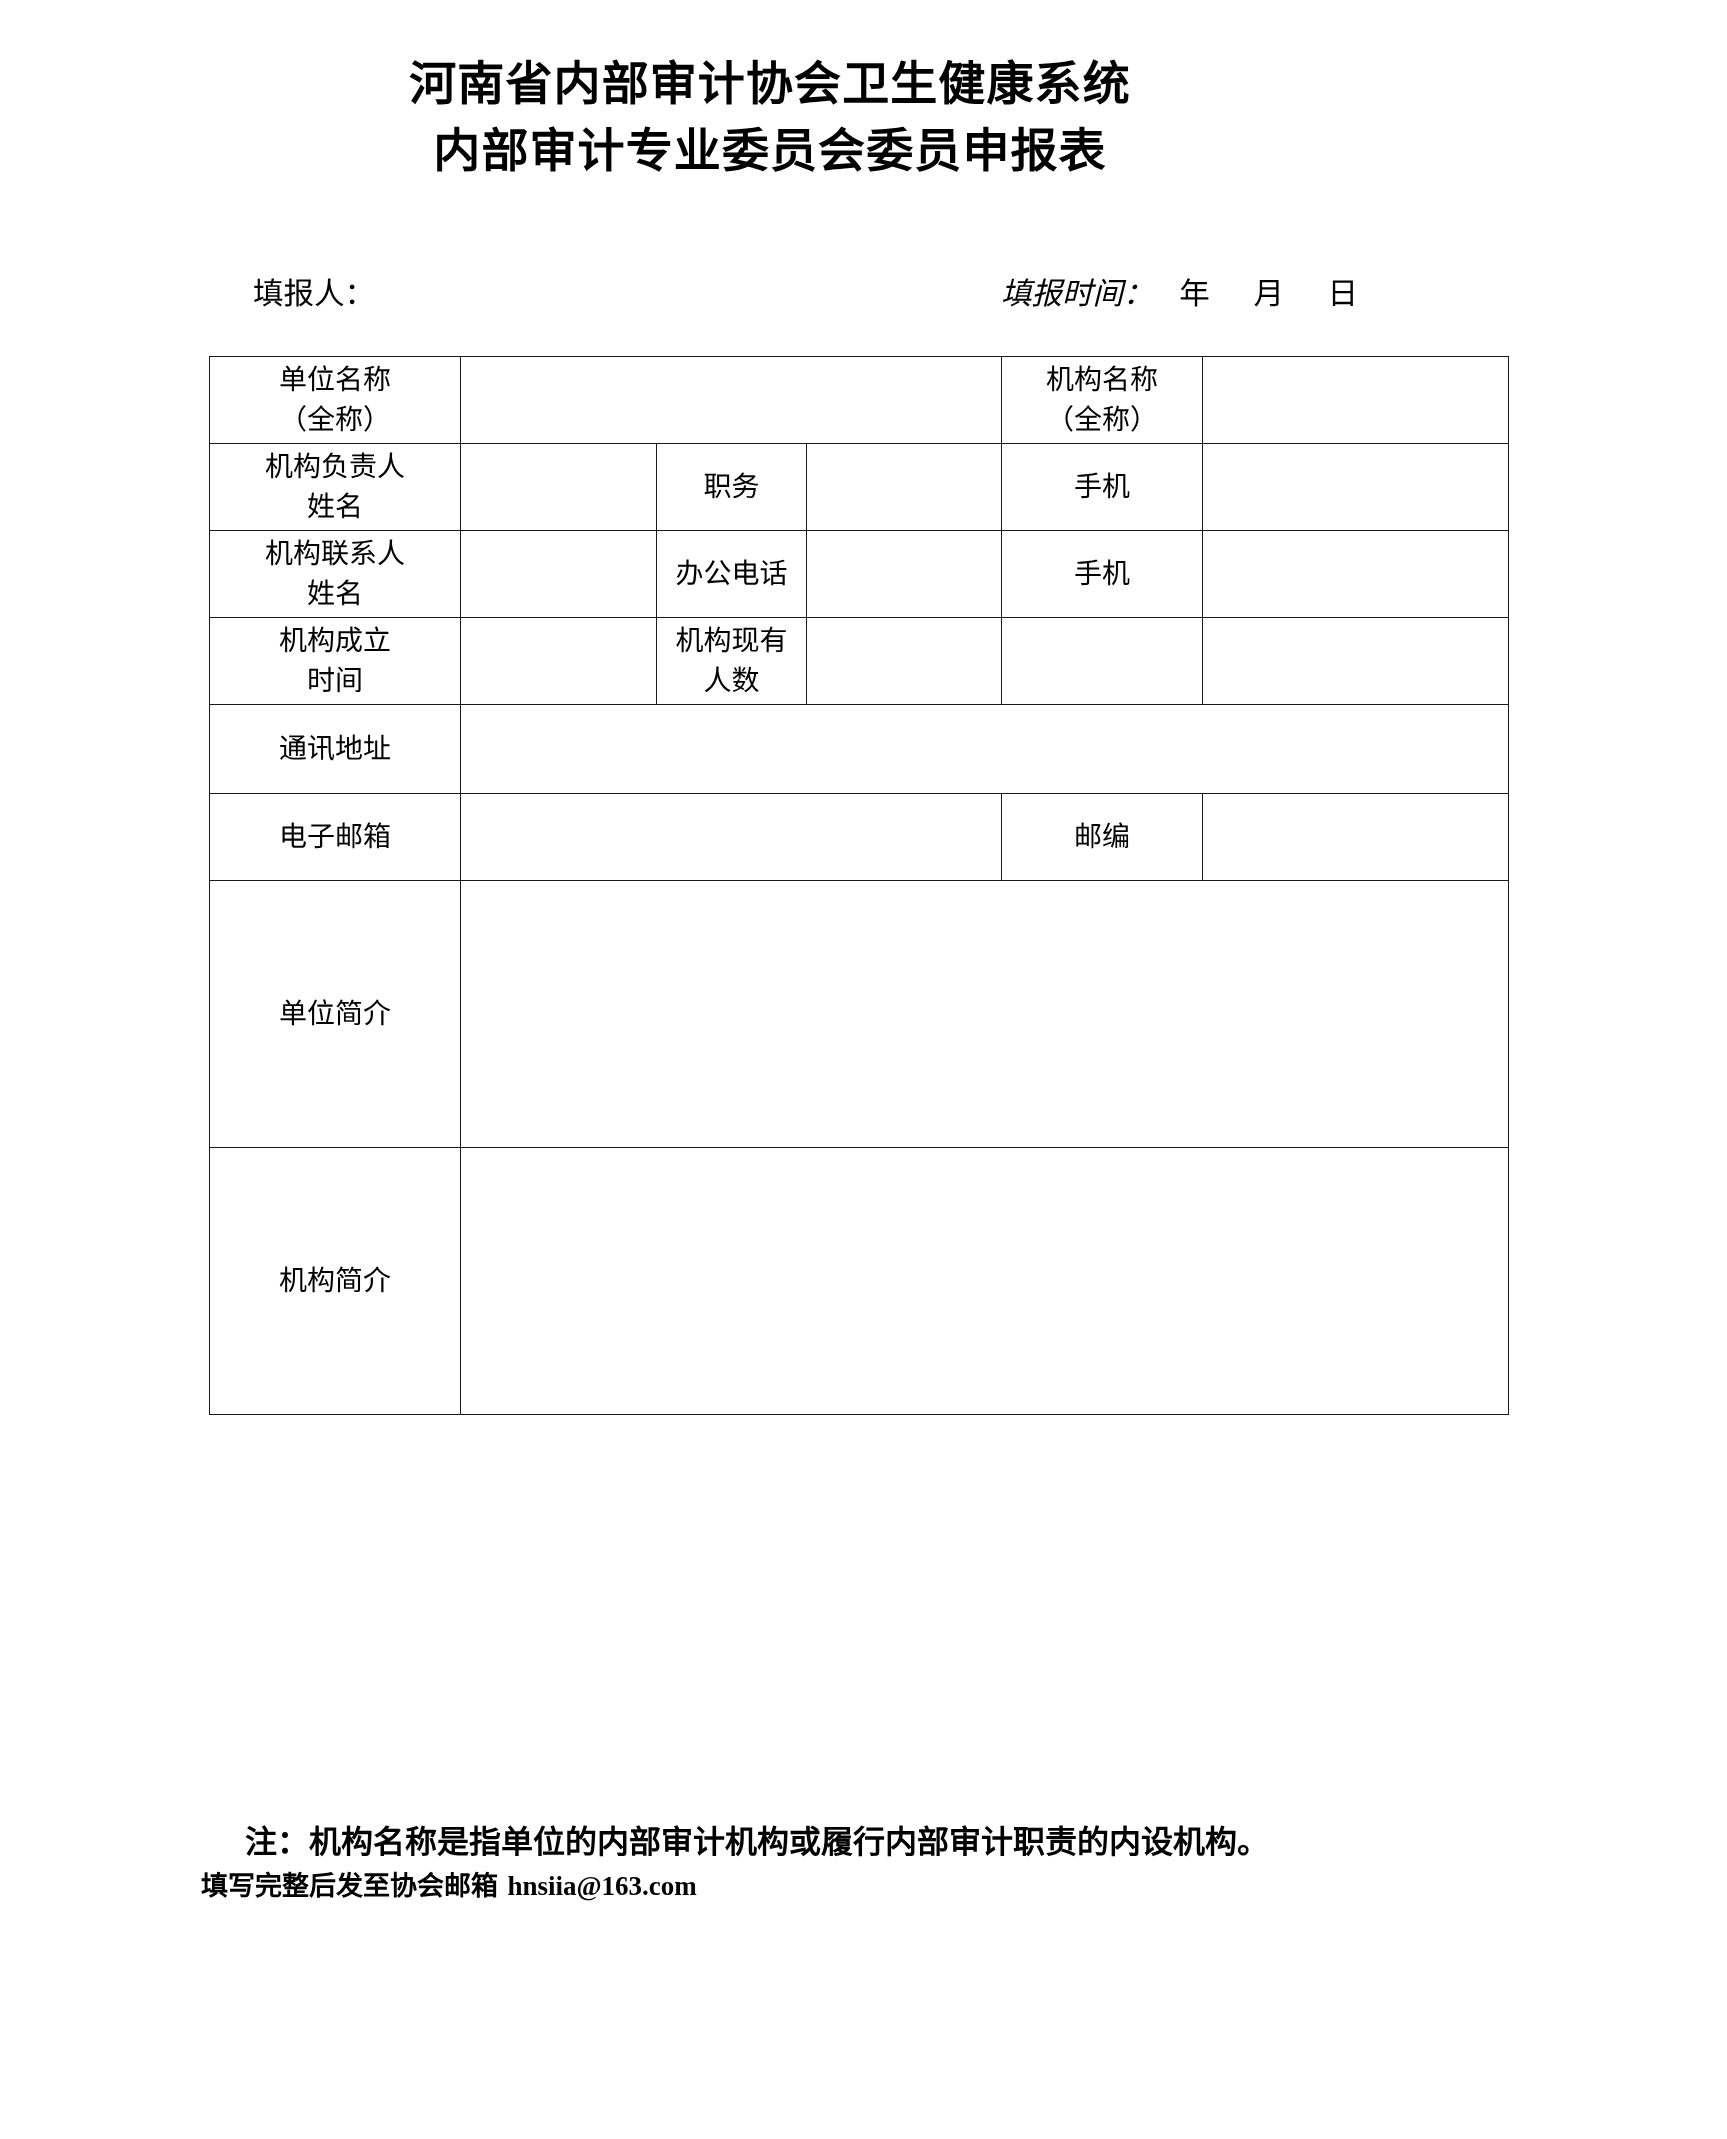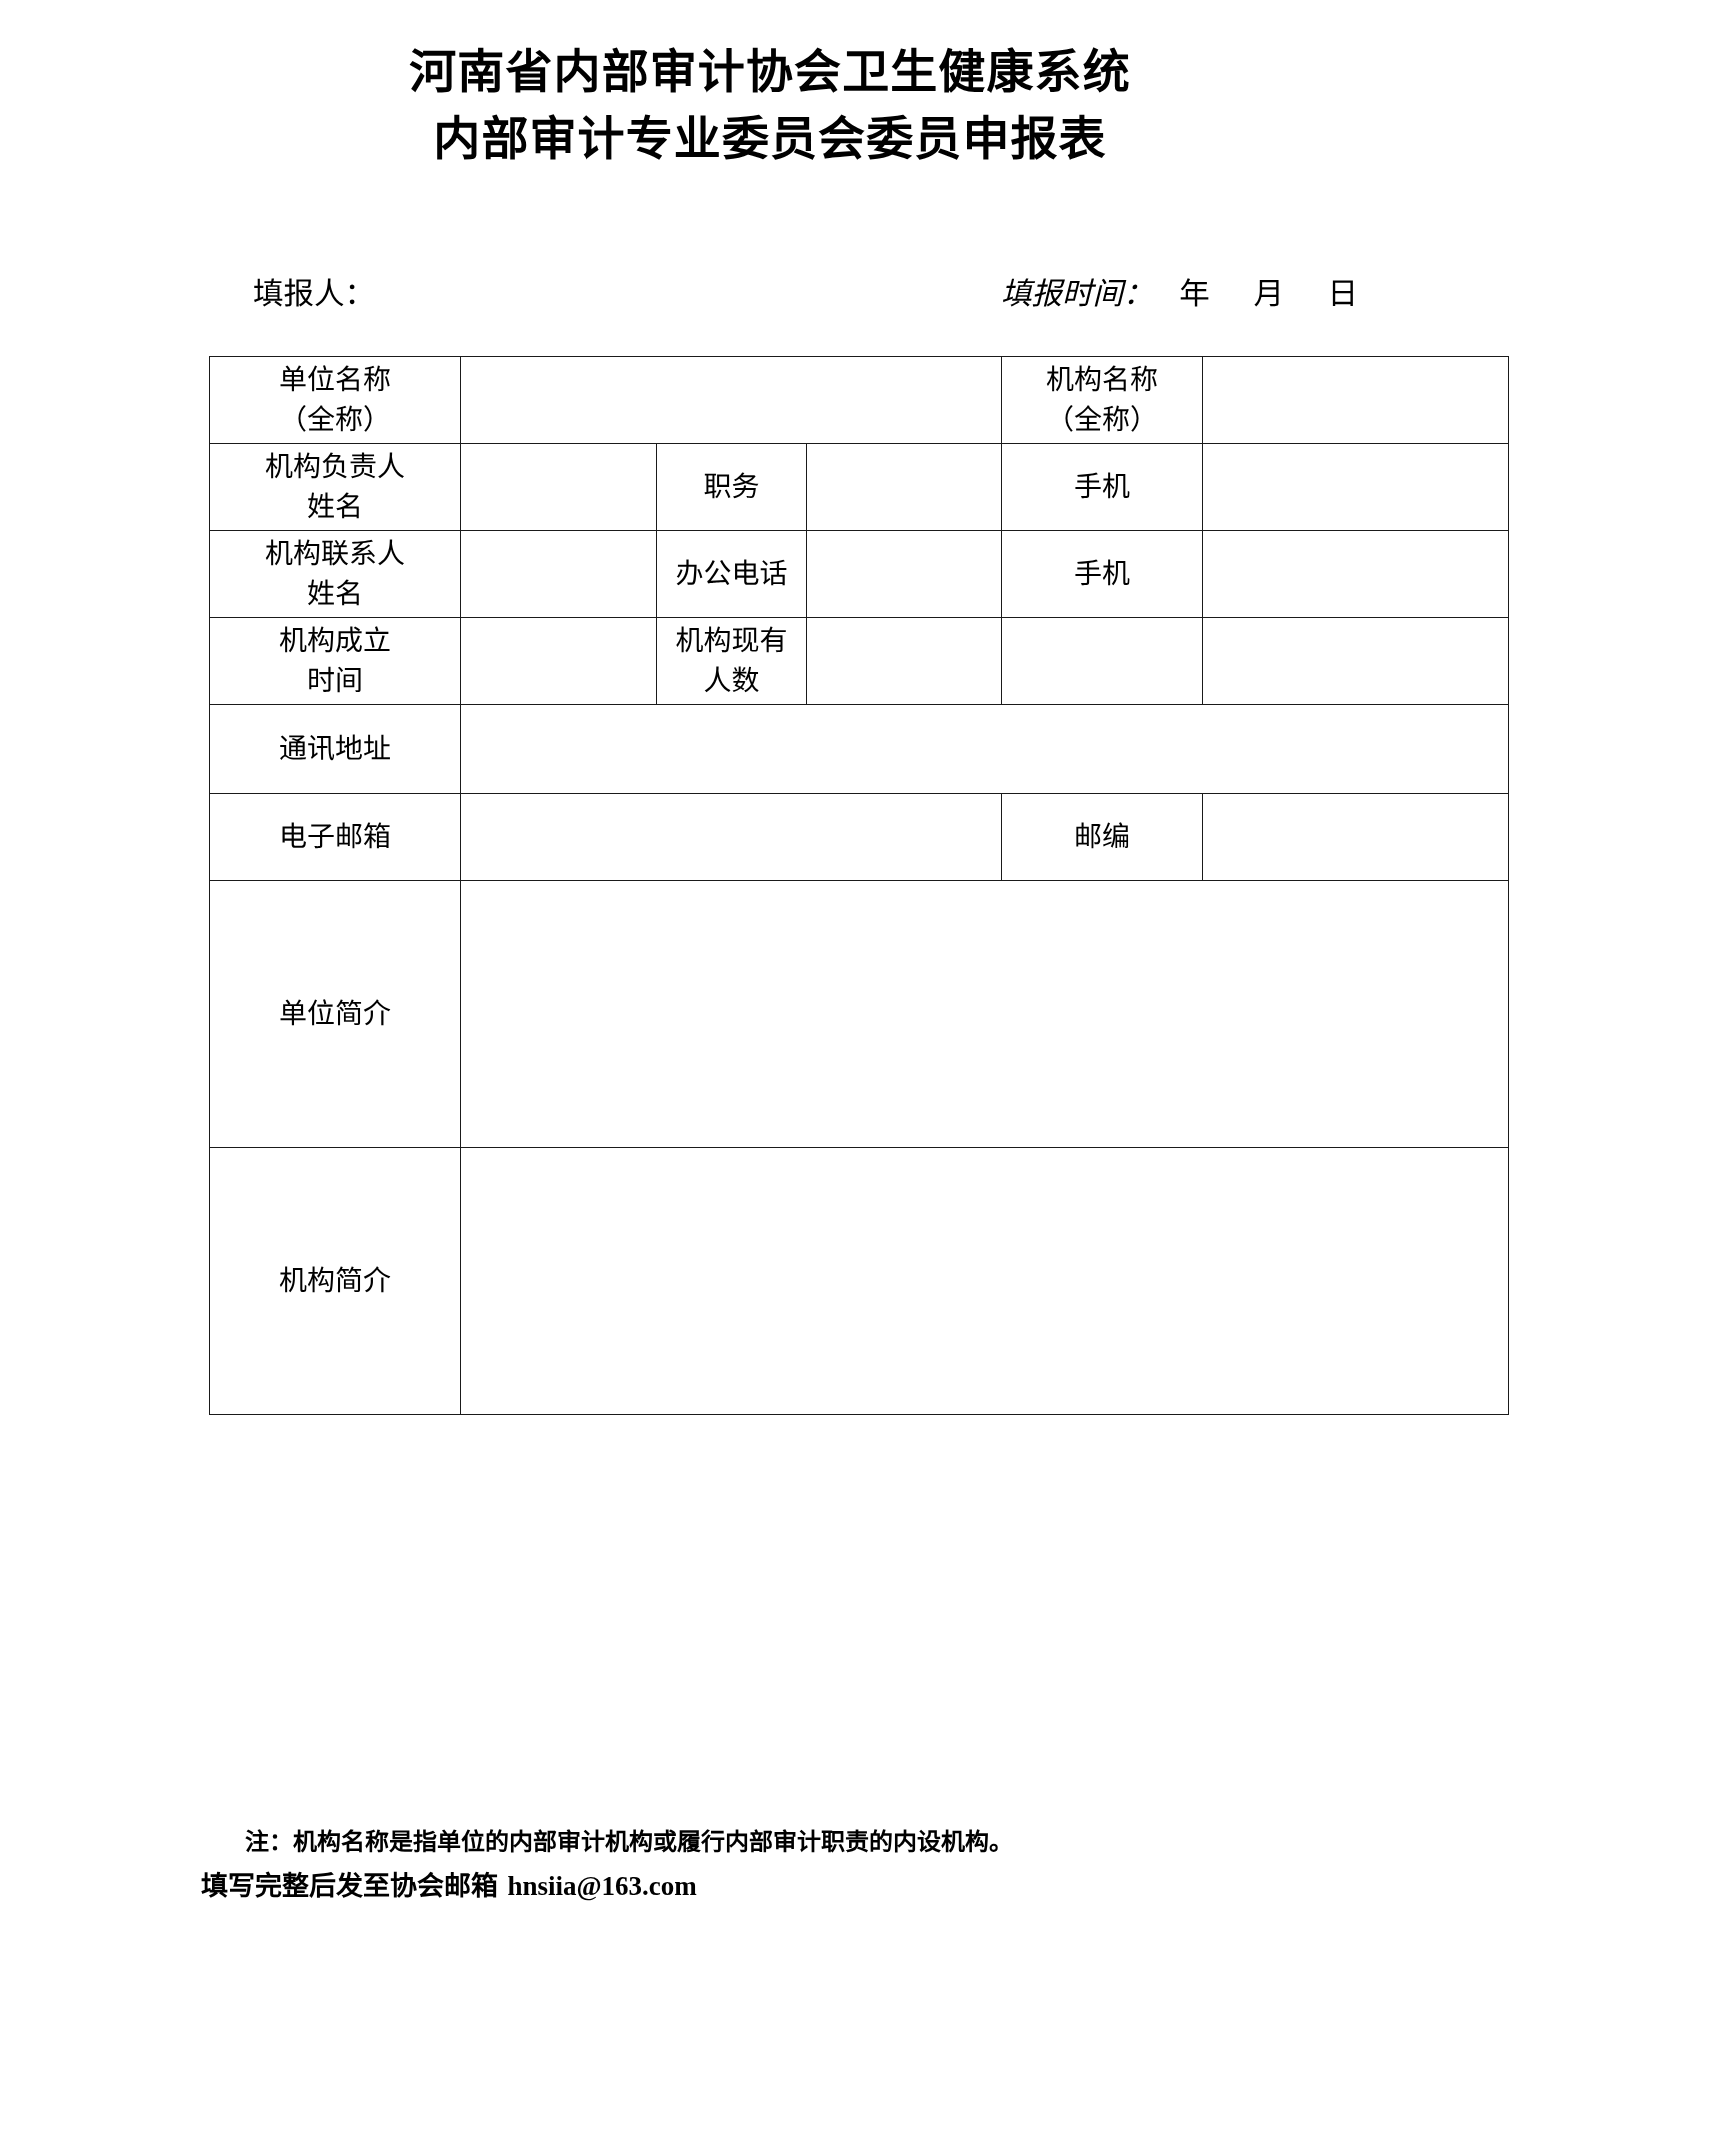--- a/index.html
+++ b/index.html
@@ -19,21 +19,21 @@
     position: relative;
     width: 1728px;
     height: 2140px;
     box-sizing: border-box;
   }
 
   
   .title-block {
     position: absolute;
     left: 0;
-    top: 38px;
+    top: 50px;
     width: 1540px;
     text-align: center;
   }
   .title-line {
     font-family: "DejaVu Serif", "Liberation Serif", serif;
     font-weight: bold;
     font-size: 47px;
     line-height: 67px;
     letter-spacing: 1.1px;
     white-space: nowrap;
@@ -123,21 +123,21 @@
     top: 1820px;
     width: 1360px;
   }
   .note-line {
     font-family: "DejaVu Sans", "Liberation Sans", sans-serif;
     font-weight: bold;
     font-size: 27px;
     line-height: 44px;
     white-space: nowrap;
   }
-  .note-line.primary { padding-left: 44px; font-size: 24px; }
+  .note-line.primary { padding-left: 44px; font-size: 32px; }
   .note-email { font-family: Liberation Serif, serif; }
 </style>
 </head>
 <body>
 
 <div class="page">
 
   <div class="title-block">
     <div class="title-line">河南省内部审计协会卫生健康系统</div>
     <div class="title-line">内部审计专业委员会委员申报表</div>

